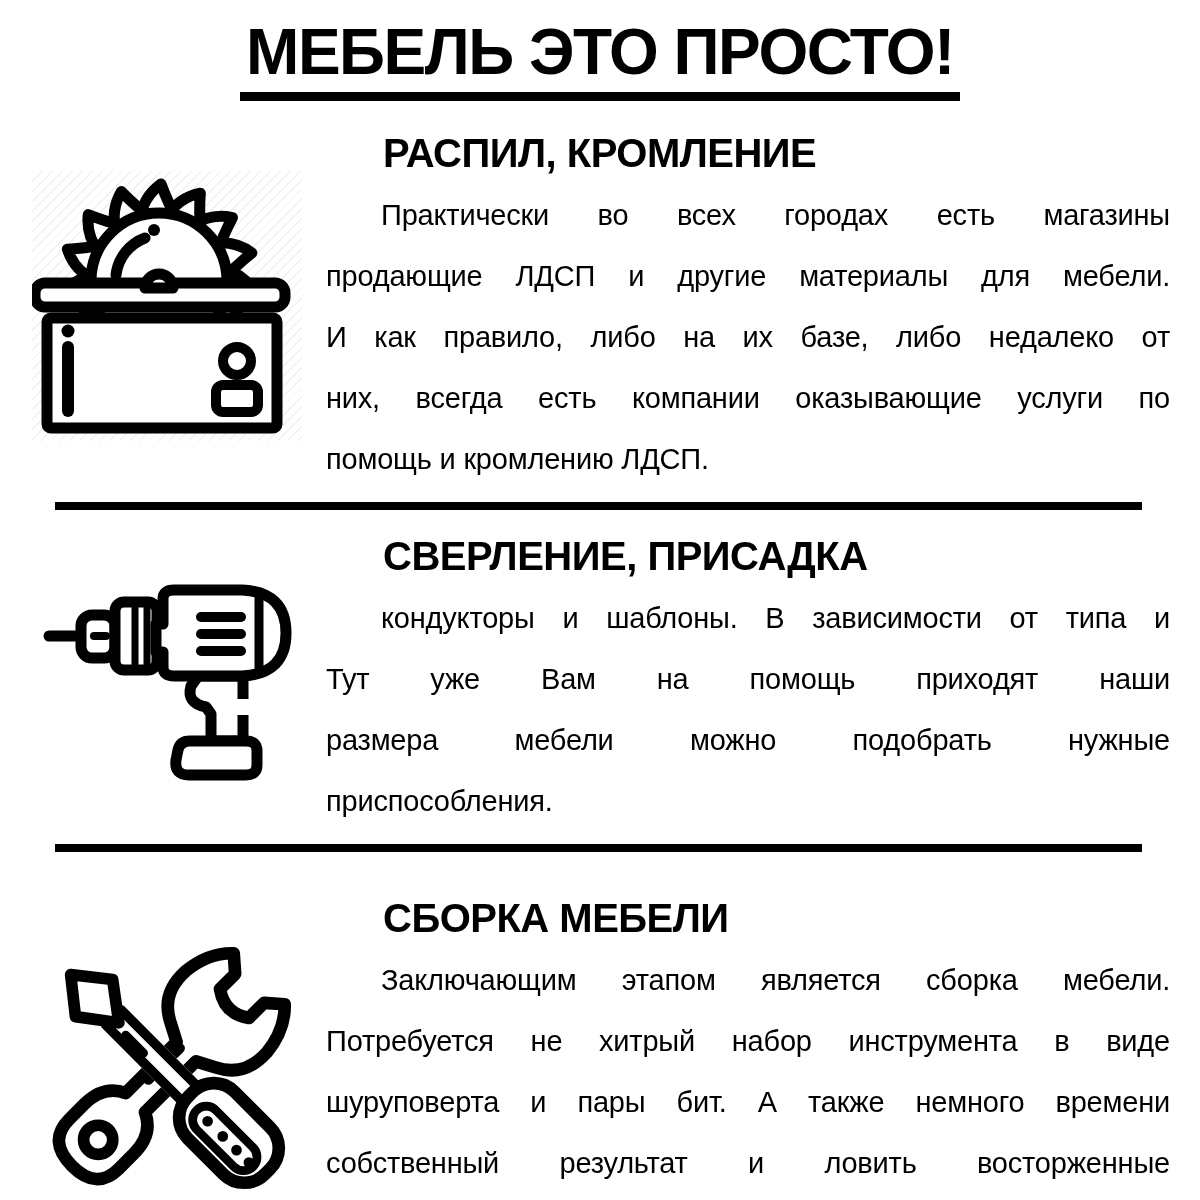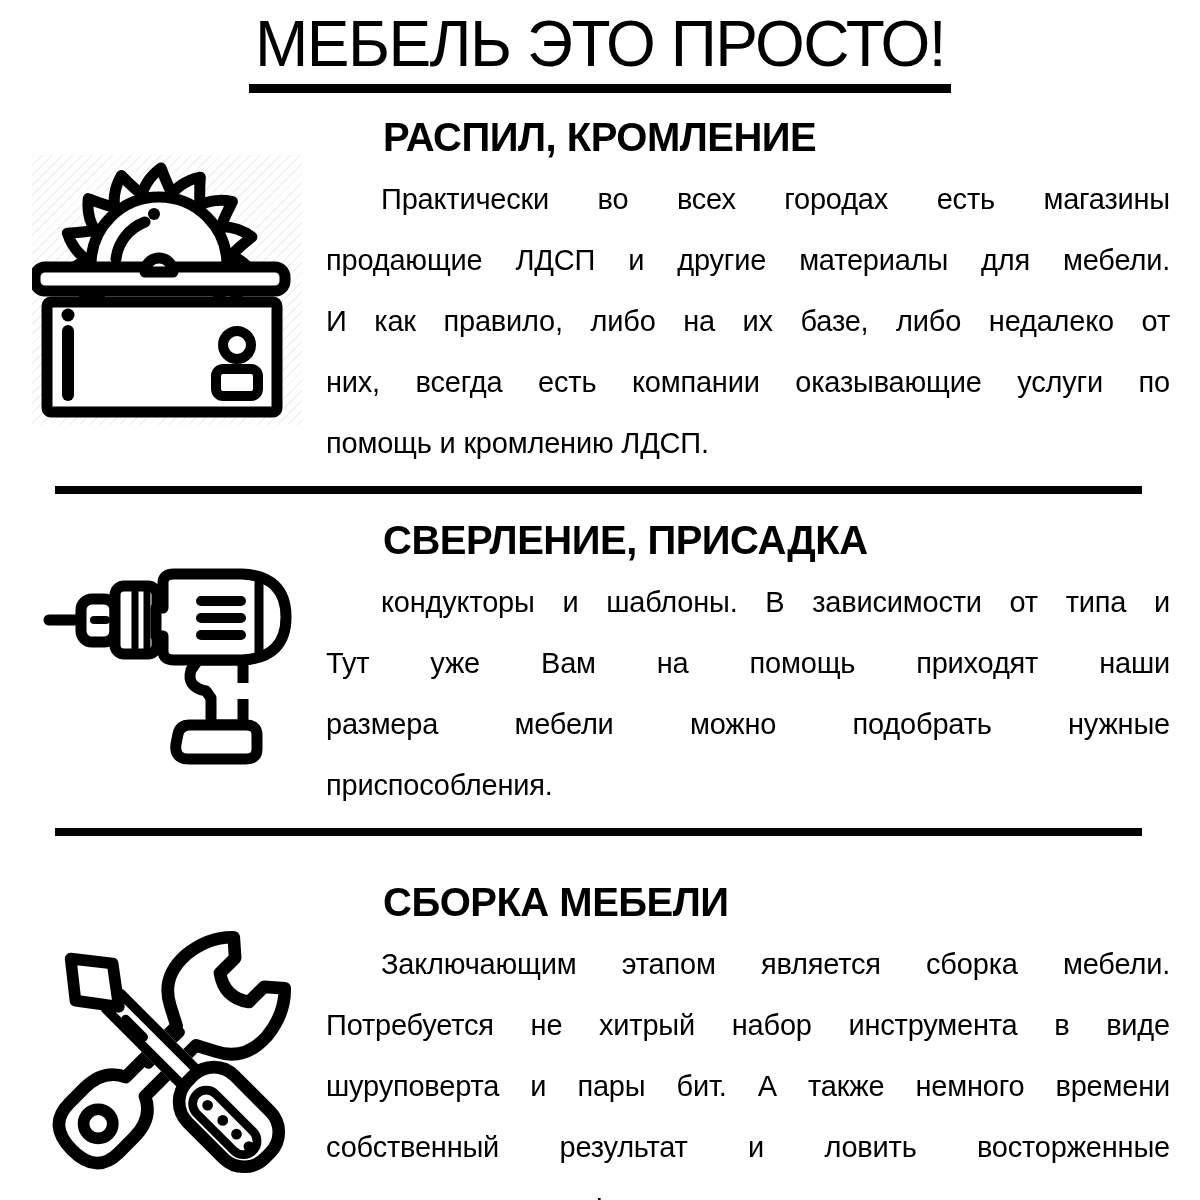--- a/index.html
+++ b/index.html
@@ -4,22 +4,22 @@
 <style>
   html,body { margin:0; padding:0; }
   body {
     width:1200px; height:1200px;
     background:#ffffff; color:#000000;
     font-family:"Liberation Sans", sans-serif;
     overflow:hidden;
   }
   .title-wrap { text-align:center; padding-top:12px; }
   .page-title {
-    display:inline-block; margin:0;
-    font-size:64px; font-weight:normal; letter-spacing:-1.5px; line-height:1.02;
+    display:inline-block; margin:8px;
+    font-size:64px; font-weight:bold; letter-spacing:-1.5px; line-height:1.02;
     border-bottom:9px solid #000; padding:0 6px 7px 6px;
   }
   .row { display:flex; align-items:center; padding:8px 30px 4px 8px; }
   .row-1 { margin-top:12px; }
   .row-2 { margin-top:4px; }
   .row-3 { padding-top:28px; }
   .icon-cell { flex:0 0 318px; display:flex; justify-content:center; align-items:center; }
   .text-cell { flex:1 1 auto; min-width:0; }
   .section-heading {
     font-size:40px; font-weight:bold; letter-spacing:-0.5px;

